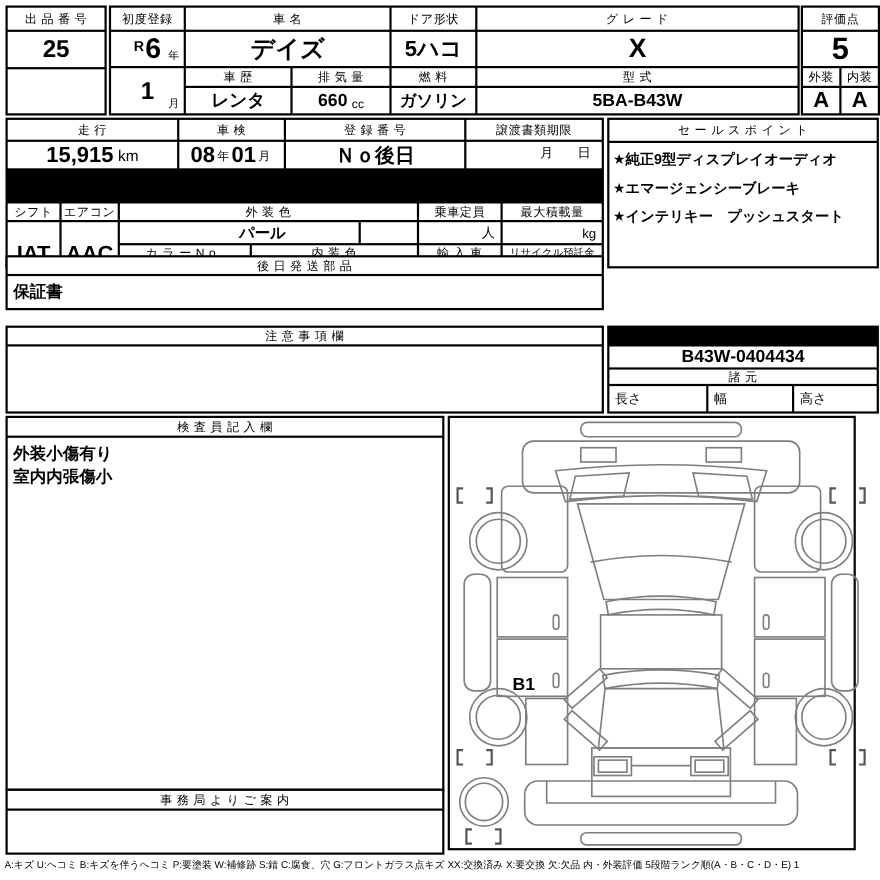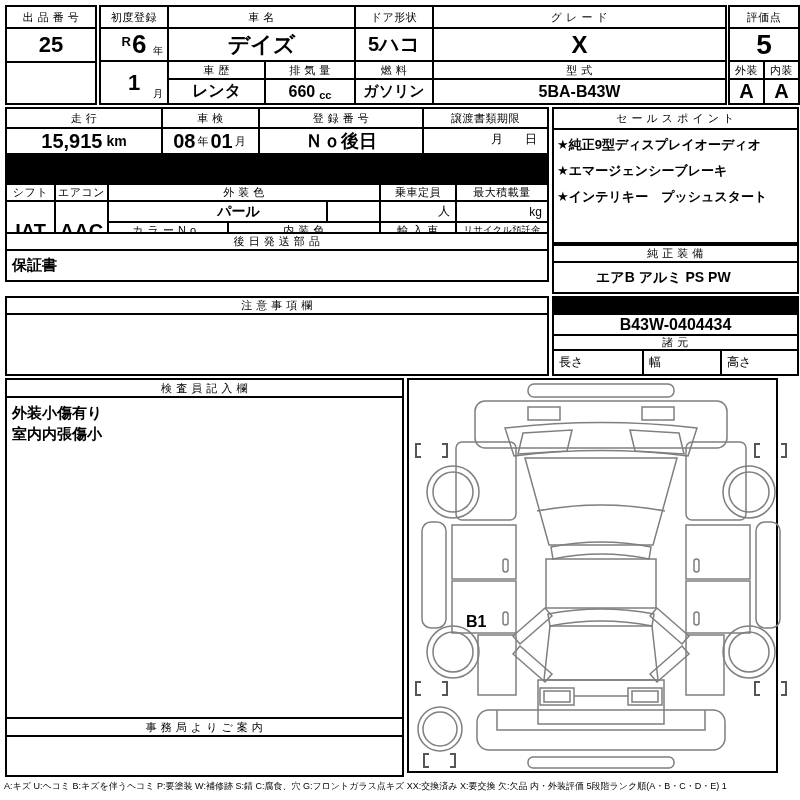--- a/index.html
+++ b/index.html
@@ -13,21 +13,21 @@
   .vflex{display:flex;flex-direction:column;gap:2px;background:#000;}
   .c{position:relative;background:#fff;display:flex;align-items:center;justify-content:center;overflow:hidden;white-space:nowrap;}
   .h{background:#ffffff;font-size:11px;letter-spacing:.5px;}
   .h10{font-size:9.5px;letter-spacing:0;}
   .v{font-weight:bold;}
   .left{justify-content:flex-start;padding-left:5px;}
   .right{justify-content:flex-end;padding-right:5px;}
   .topleft{align-items:flex-start;justify-content:flex-start;padding:3px 5px;}
   .f26{font-size:26px;} .f24{font-size:24px;} .f22{font-size:22px;} .f20{font-size:20px;}
   .f18{font-size:18px;} .f16{font-size:16px;} .f15{font-size:15px;} .f14{font-size:14px;padding-left:42px;}
-  .unit{font-size:11px;font-weight:bold;margin-left:4px;align-self:flex-end;padding-bottom:4px;}
+  .unit{font-size:11px;font-weight:normal;margin-left:4px;align-self:flex-end;padding-bottom:4px;}
   .suf{font-size:11px;font-weight:normal;align-self:flex-end;padding-bottom:4px;margin:0 2px;}
   .corner{position:absolute;right:4px;bottom:2px;font-size:10px;font-weight:normal;}
   .era{font-size:13px;font-weight:bold;align-self:flex-start;padding-top:5px;margin-right:1px;}
   .plain{font-weight:normal;font-size:12px;}
   .sales-body{background:#fff;padding:2px 3px;display:block;overflow:hidden;}
   .sales-line{font-size:13px;font-weight:bold;line-height:26px;white-space:nowrap;}
   .notes-body{background:#fff;display:block;padding:4px 5px;overflow:hidden;}
   .notes-line{font-size:15px;font-weight:bold;line-height:21px;}
   #diagram-box{position:absolute;left:407px;top:378px;width:371px;height:395px;border:2px solid #000;box-sizing:border-box;background:#fff;}
   #footer-legend{position:absolute;left:4px;top:780px;width:794px;font-size:9px;white-space:nowrap;overflow:hidden;letter-spacing:0;}
@@ -141,24 +141,20 @@
       <div class="sales-line">★エマージェンシーブレーキ</div>
       <div class="sales-line">★インテリキー　プッシュスタート</div>
     </div>
   </div>
 
   <div class="box grid" style="left:5px;top:232px;width:540px;height:46px;padding:2px;grid-template-columns:1fr;grid-template-rows:15px 1fr;">
     <div class="c h">後 日 発 送 部 品</div>
     <div class="c v f15 left">保証書</div>
   </div>
 
-  <div class="box grid" style="left:552px;top:244px;width:243px;height:46px;padding:2px;grid-template-columns:1fr;grid-template-rows:15px 1fr;">
-    <div class="c h">純 正 装 備</div>
-    <div class="c v f14 left">エアB アルミ PS PW</div>
-  </div>
 
   <div class="box grid" style="left:5px;top:296px;width:540px;height:76px;padding:2px;grid-template-columns:1fr;grid-template-rows:15px 1fr;">
     <div class="c h">注 意 事 項 欄</div>
     <div class="c topleft f14"></div>
   </div>
 
   <div class="box grid" style="left:552px;top:296px;width:243px;height:76px;padding:2px;grid-template-columns:88px 76px 1fr;grid-template-rows:15px 19px 13px 1fr;">
     <div class="c v f16" style="grid-column:1/4;grid-row:2">B43W-0404434</div>
     <div class="c h" style="grid-column:1/4;grid-row:3">諸 元</div>
     <div class="c left plain" style="grid-column:1;grid-row:4">長さ</div>

